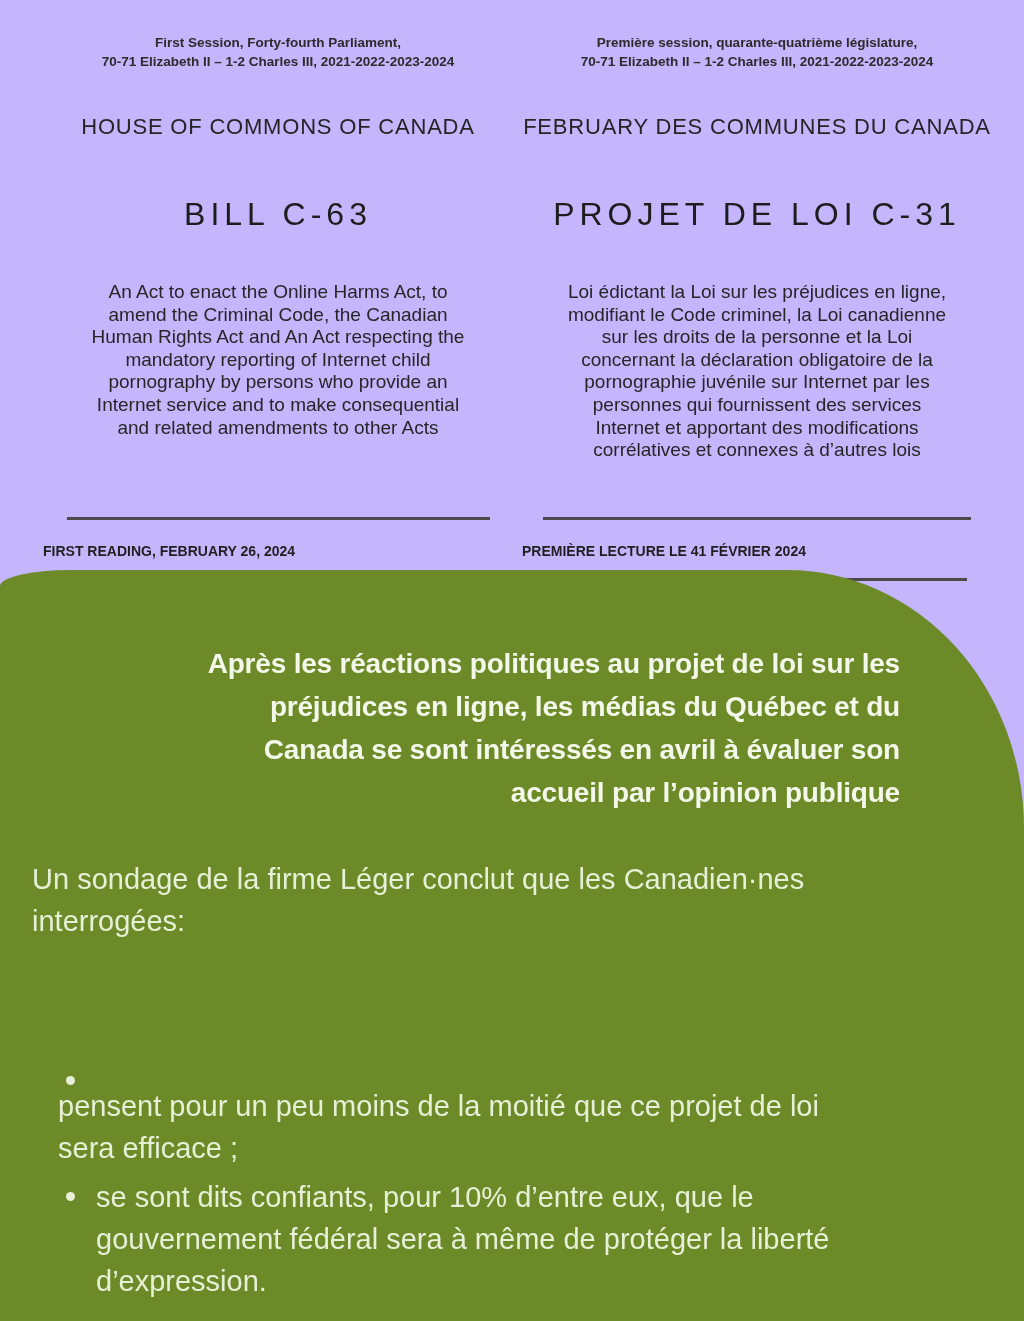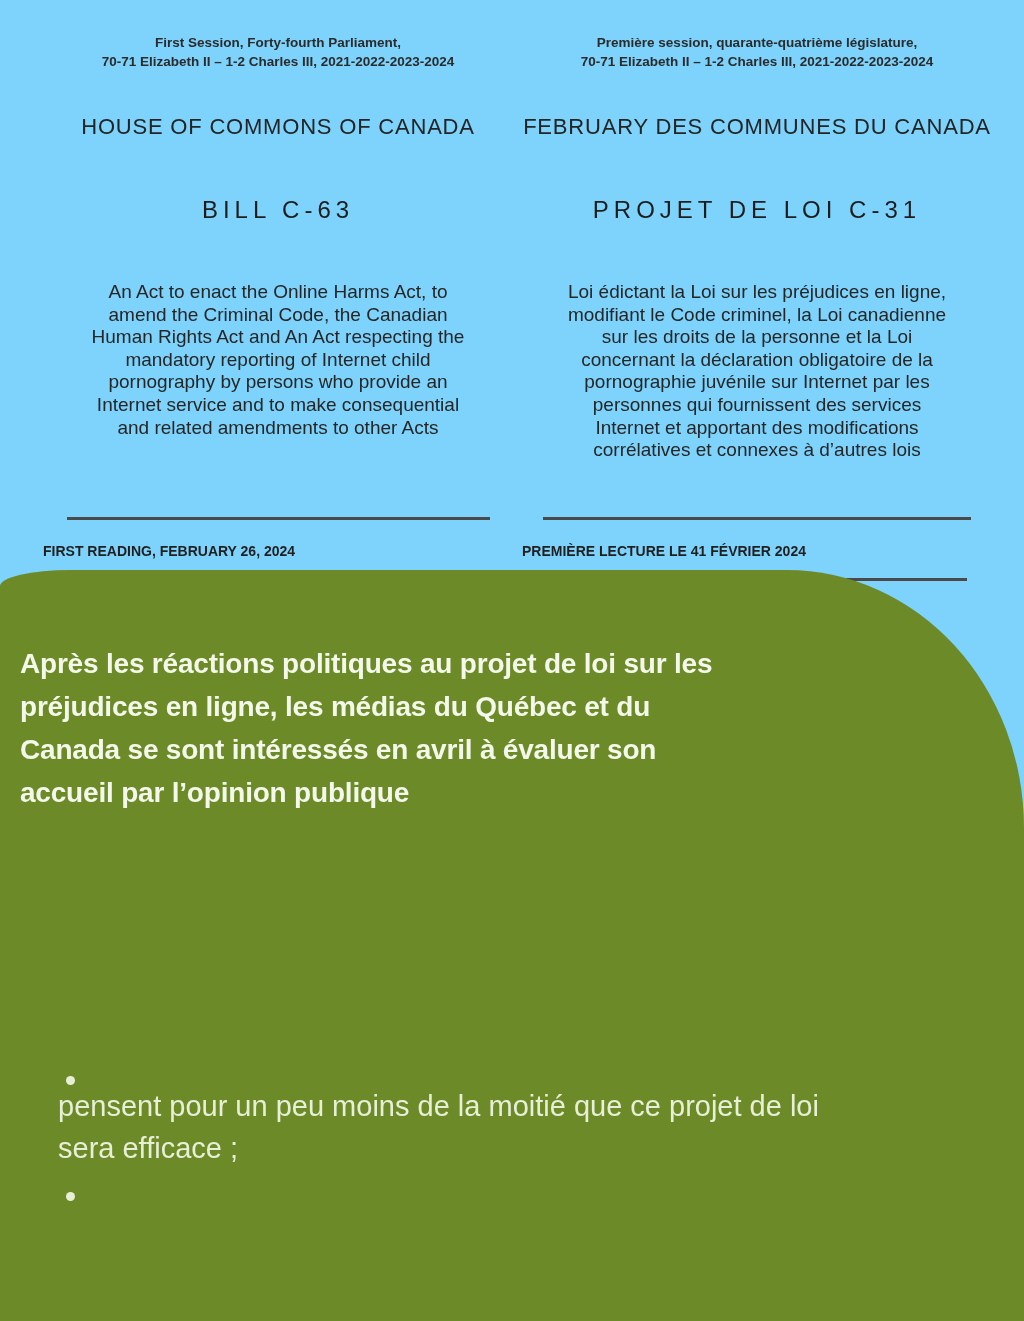--- a/index.html
+++ b/index.html
@@ -2,21 +2,21 @@
 <html><head>
 <meta charset="utf-8">
 <style>
   * { margin: 0; padding: 0; box-sizing: border-box; }
   html, body { background: #ffffff; }
   body { font-family: "Liberation Sans", sans-serif; }
   .page {
     position: relative;
     width: 1024px;
     height: 1321px;
-    background: #7dd3fc;
+    background: #c4b5fd;
     overflow: hidden;
   }
   .abs { position: absolute; }
   .prelines { white-space: pre-line; }
 
   
   .session {
     top: 33px; width: 470px;
     font-weight: 700; font-size: 13.5px; line-height: 19px;
     color: #2b2b2b; text-align: center; white-space: pre-line;
@@ -24,21 +24,21 @@
   .col-en { left: 43px; }
   .col-fr { left: 522px; }
 
   .chamber {
     top: 114px; width: 470px;
     font-size: 22px; letter-spacing: 0.8px;
     color: #242424; text-align: center;
   }
   .bill-title {
     top: 196px; width: 470px;
-    font-size: 24px; letter-spacing: 5px; font-weight: 400;
+    font-size: 32px; letter-spacing: 5px; font-weight: 400;
     color: #1d1d1d; text-align: center;
   }
   .summary {
     top: 281px; width: 476px;
     font-size: 19px; line-height: 22.6px;
     color: #262626; text-align: center; white-space: pre-line;
   }
   .summary.col-en { left: 40px; }
   .summary.col-fr { left: 519px; }
 
@@ -57,21 +57,21 @@
   .panel {
     top: 570px; left: 0;
     width: 1024px; height: 751px;
     background: #6d8a28;
     border-radius: 70px 237px 0 0 / 16px 258px 0 0;
   }
   .panel-heading {
     top: 72px; left: 20px; width: 880px;
     font-weight: 700; font-size: 28px; line-height: 43px;
     letter-spacing: -0.2px;
-    color: #f4f8ea; text-align: left; white-space: pre-line;
+    color: #f4f8ea; text-align: right; white-space: pre-line;
   }
   .panel-intro {
     top: 288px; left: 32px; width: 930px;
     font-size: 29px; line-height: 42px;
     color: #e7f0d7; white-space: pre-line;
   }
   .bullet {
     left: 58px; width: 912px;
     display: flex; align-items: flex-start;
   }
@@ -130,27 +130,32 @@
     <div class="abs rule rule-2-fr"></div>
   </div>
 
   <div class="abs panel">
 
     <div class="abs panel-heading">Après les réactions politiques au projet de loi sur les
 préjudices en ligne, les médias du Québec et du
 Canada se sont intéressés en avril à évaluer son
 accueil par l’opinion publique</div>
 
+    <div class="abs panel-intro">Un sondage de la firme Léger conclut que les Canadien·nes
+interrogées:</div>
 
 
     <div class="abs bullet bullet-2">
       <span class="dot"></span>
       <span class="txt">pensent pour un peu moins de la moitié que ce projet de loi
 sera efficace ;</span>
     </div>
 
     <div class="abs bullet bullet-3">
       <span class="dot"></span>
+      <span class="txt">se sont dits confiants, pour 10% d’entre eux, que le
+gouvernement fédéral sera à même de protéger la liberté
+d’expression.</span>
     </div>
 
   </div>
 
 </div>
 
 </body></html>

